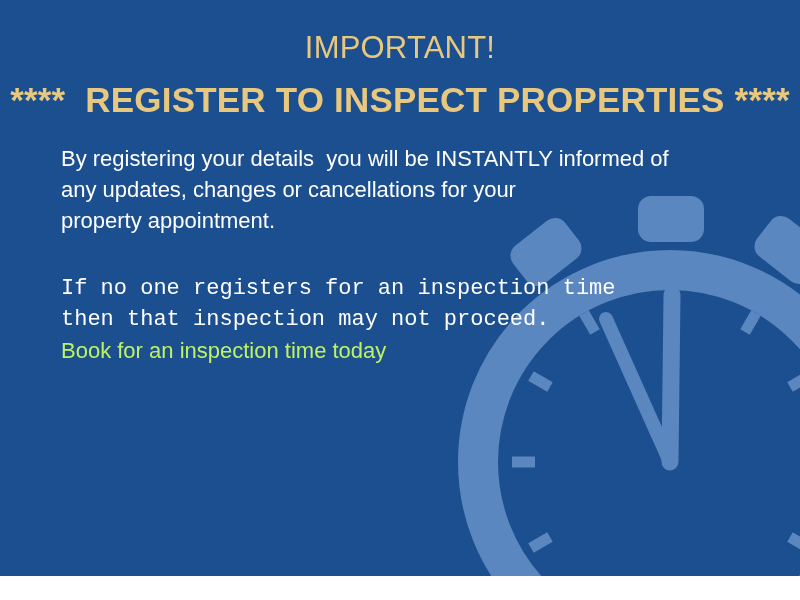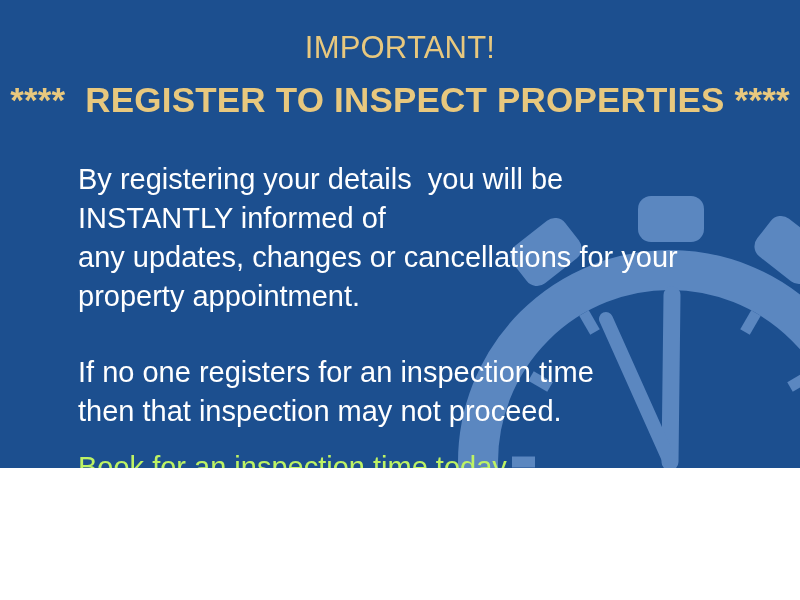--- a/index.html
+++ b/index.html
@@ -8,21 +8,21 @@
   }
   body {
     width: 800px;
     height: 600px;
     overflow: hidden;
     font-family: "Liberation Sans", sans-serif;
   }
   #slide {
     position: relative;
     width: 800px;
-    height: 468px;
+    height: 576px;
     background: #1c4f8f;
     overflow: hidden;
   }
 
   
   #clock-graphic {
     position: absolute;
     left: 0;
     top: 0;
     width: 800px;
@@ -60,28 +60,28 @@
   }
 
   #body-copy {
     position: absolute;
     left: 61px;
     top: 143px;
     width: 650px;
     z-index: 5;
   }
   .para {
-    margin: 17px;
+    margin: 0;
     color: #ffffff;
-    font-size: 29px;
+    font-size: 22px;
     font-weight: 400;
-    line-height: 39px;
+    line-height: 31px;
     white-space: pre-wrap;
   }
-  .para.gap-1 { margin-top: 37px; }
+  .para.gap-1 { margin-top: 37px; font-family: Liberation Mono, monospace; }
   .cta-gold {
     color: #bef264;
     font-weight: 400;
   }
 </style>
 </head>
 <body>
 
 <div id="slide">
 

